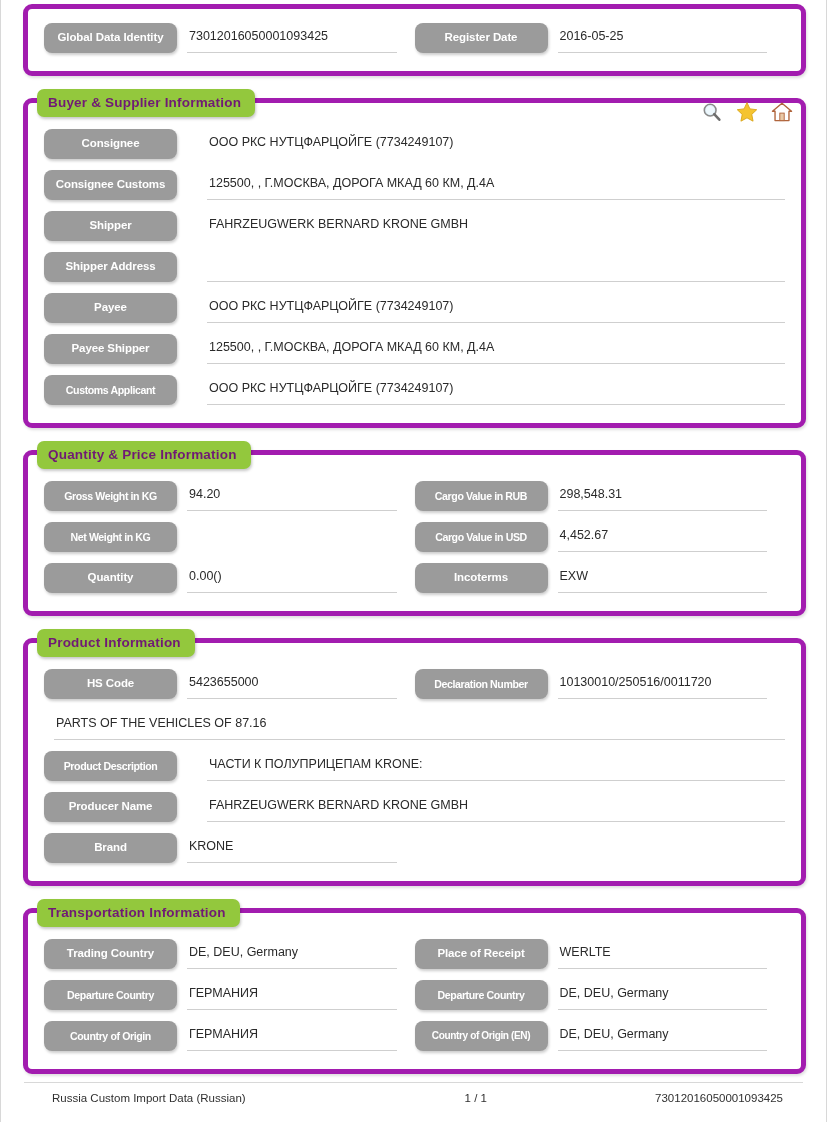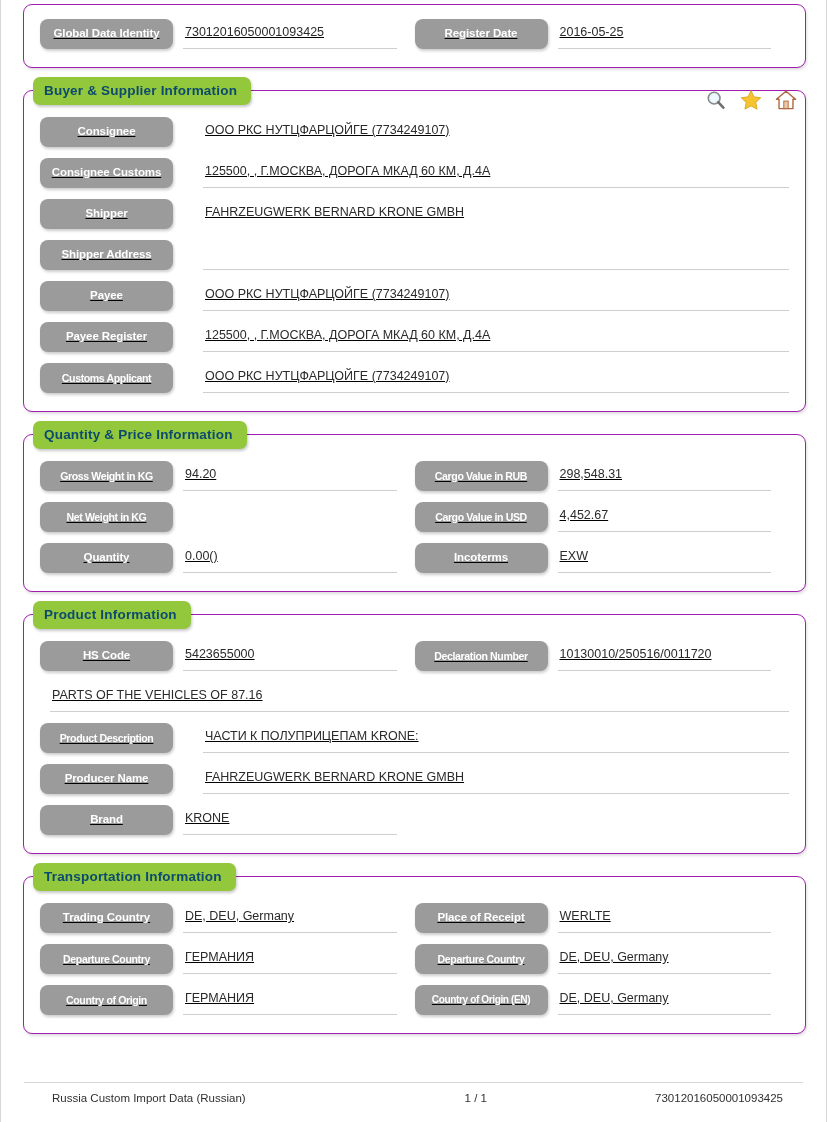--- a/index.html
+++ b/index.html
@@ -21,34 +21,33 @@
   .page-inner {
     width: 783px;
     margin: 0 auto;
     padding-top: 4px;
   }
 
   
   .card {
     position: relative;
     background: #fff;
-    border: 1px solid #a21caf;
+    border: 5px solid #a21caf;
     border-radius: 9px;
     box-shadow: 1px 2px 3px rgba(0,0,0,0.13);
     margin: 0 0 22px 0;
     padding: 14px 16px 16px 16px;
-    text-decoration: underline;
   }
   .card.with-title { margin-top: 13px; padding-top: 26px; }
 
   .card-title {
     position: absolute;
     top: -14px; left: 9px;
     background: #93c83d;
-    color: #0c4a6e;
+    color: #701a75;
     font-size: 13.5px;
     font-weight: bold;
     letter-spacing: .2px;
     padding: 6px 14px 7px 11px;
     border-radius: 7px;
     box-shadow: 1px 2px 3px rgba(0,0,0,0.22);
     white-space: nowrap;
     z-index: 3;
   }
 
@@ -197,21 +196,21 @@
         </div>
       </div>
       <div class="row">
         <div class="cell full">
           <div class="lbl">Payee</div>
           <div class="val">ООО РКС НУТЦФАРЦОЙГЕ  (7734249107)</div>
         </div>
       </div>
       <div class="row">
         <div class="cell full">
-          <div class="lbl">Payee Register</div>
+          <div class="lbl">Payee Shipper</div>
           <div class="val">125500, , Г.МОСКВА, ДОРОГА МКАД 60 КМ, Д.4А</div>
         </div>
       </div>
       <div class="row">
         <div class="cell full">
           <div class="lbl tight">Customs Applicant</div>
           <div class="val">ООО РКС НУТЦФАРЦОЙГЕ  (7734249107)</div>
         </div>
       </div>
     </div>

